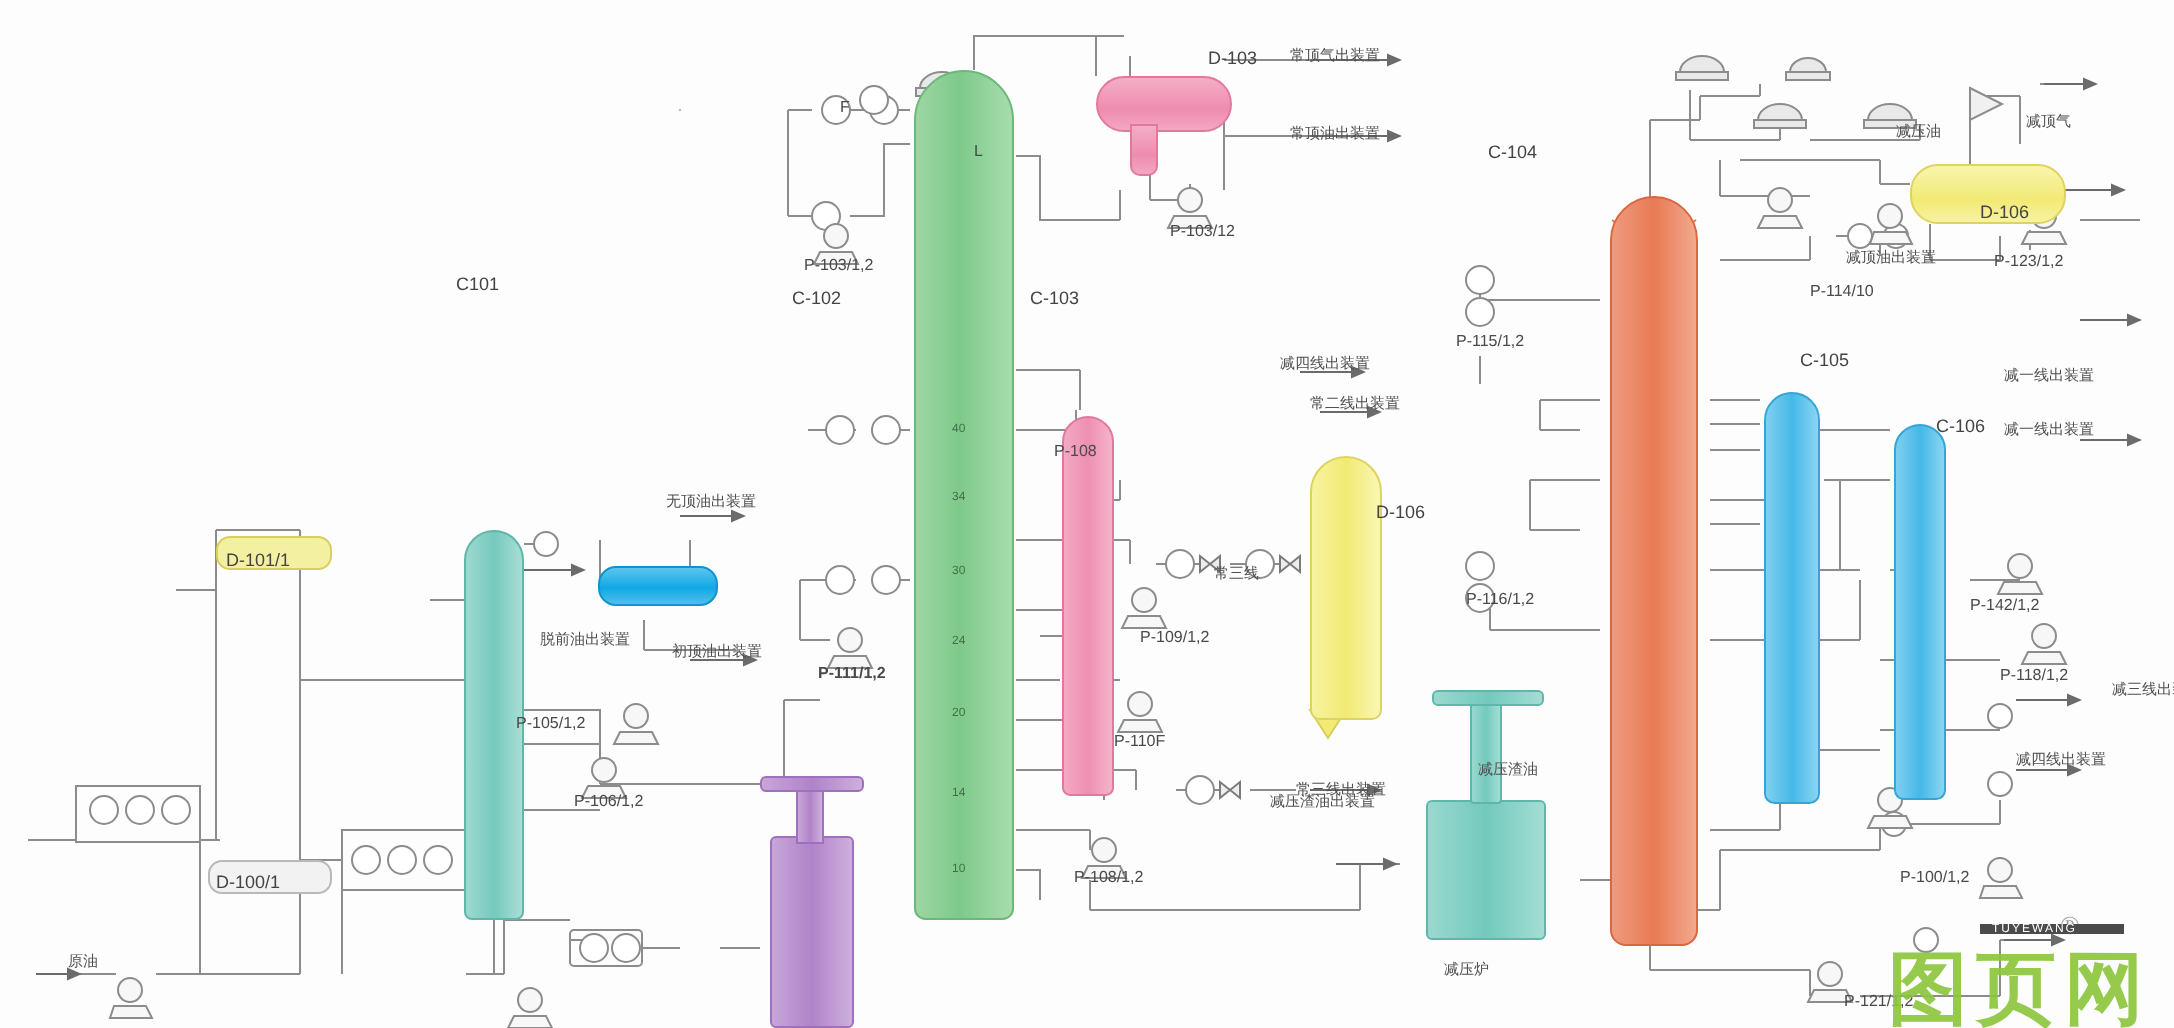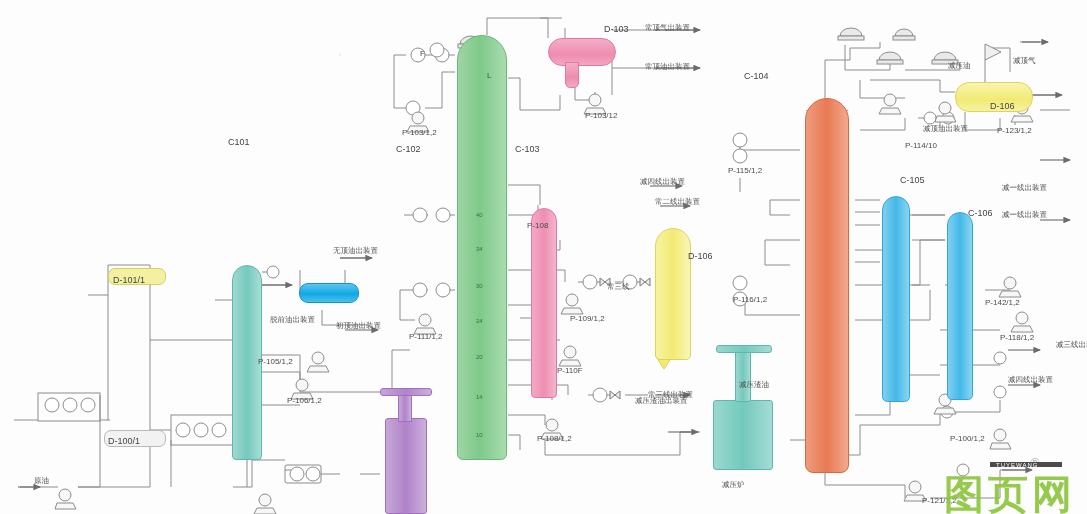--- a/index.html
+++ b/index.html
@@ -557,21 +557,21 @@
     <div class="lbl eqname" style="left: 604px; top: 25px;">D-103</div>
     <div class="lbl eqname" style="left: 688px; top: 252px;">D-106</div>
     <div class="lbl eqname" style="left: 990px; top: 102px;">D-106</div>
     <div class="lbl eqname" style="left: 108px; top: 437px;">D-100/1</div>
     <div class="lbl eqname" style="left: 113px; top: 276px;">D-101/1</div>
     <div class="lbl tag" style="left: 402px; top: 129px;">P-103/1,2</div>
     <div class="lbl tag" style="left: 585px; top: 112px; text-align: right;">P-103/12</div>
     <div class="lbl tag" style="left: 527px; top: 222px;">P-108</div>
     <div class="lbl tag" style="left: 258px; top: 358px;">P-105/1,2</div>
     <div class="lbl tag" style="left: 287px; top: 397px;">P-106/1,2</div>
-    <div class="lbl tag" style="left: 409px; top: 333px;">P-111/1,2</div>
+    <div class="lbl tag" style="left: 409px; top: 333px; font-weight: bold;">P-111/1,2</div>
     <div class="lbl tag" style="left: 557px; top: 367px;">P-110F</div>
     <div class="lbl tag" style="left: 570px; top: 315px;">P-109/1,2</div>
     <div class="lbl tag" style="left: 537px; top: 435px;">P-108/1,2</div>
     <div class="lbl tag" style="left: 728px; top: 167px;">P-115/1,2</div>
     <div class="lbl tag" style="left: 733px; top: 296px;">P-116/1,2</div>
     <div class="lbl tag" style="left: 870px; top: 142px; padding-left: 35px;">P-114/10</div>
     <div class="lbl tag" style="left: 997px; top: 127px;">P-123/1,2</div>
     <div class="lbl tag" style="left: 985px; top: 299px;">P-142/1,2</div>
     <div class="lbl tag" style="left: 1000px; top: 334px;">P-118/1,2</div>
     <div class="lbl tag" style="left: 950px; top: 435px;">P-100/1,2</div>

